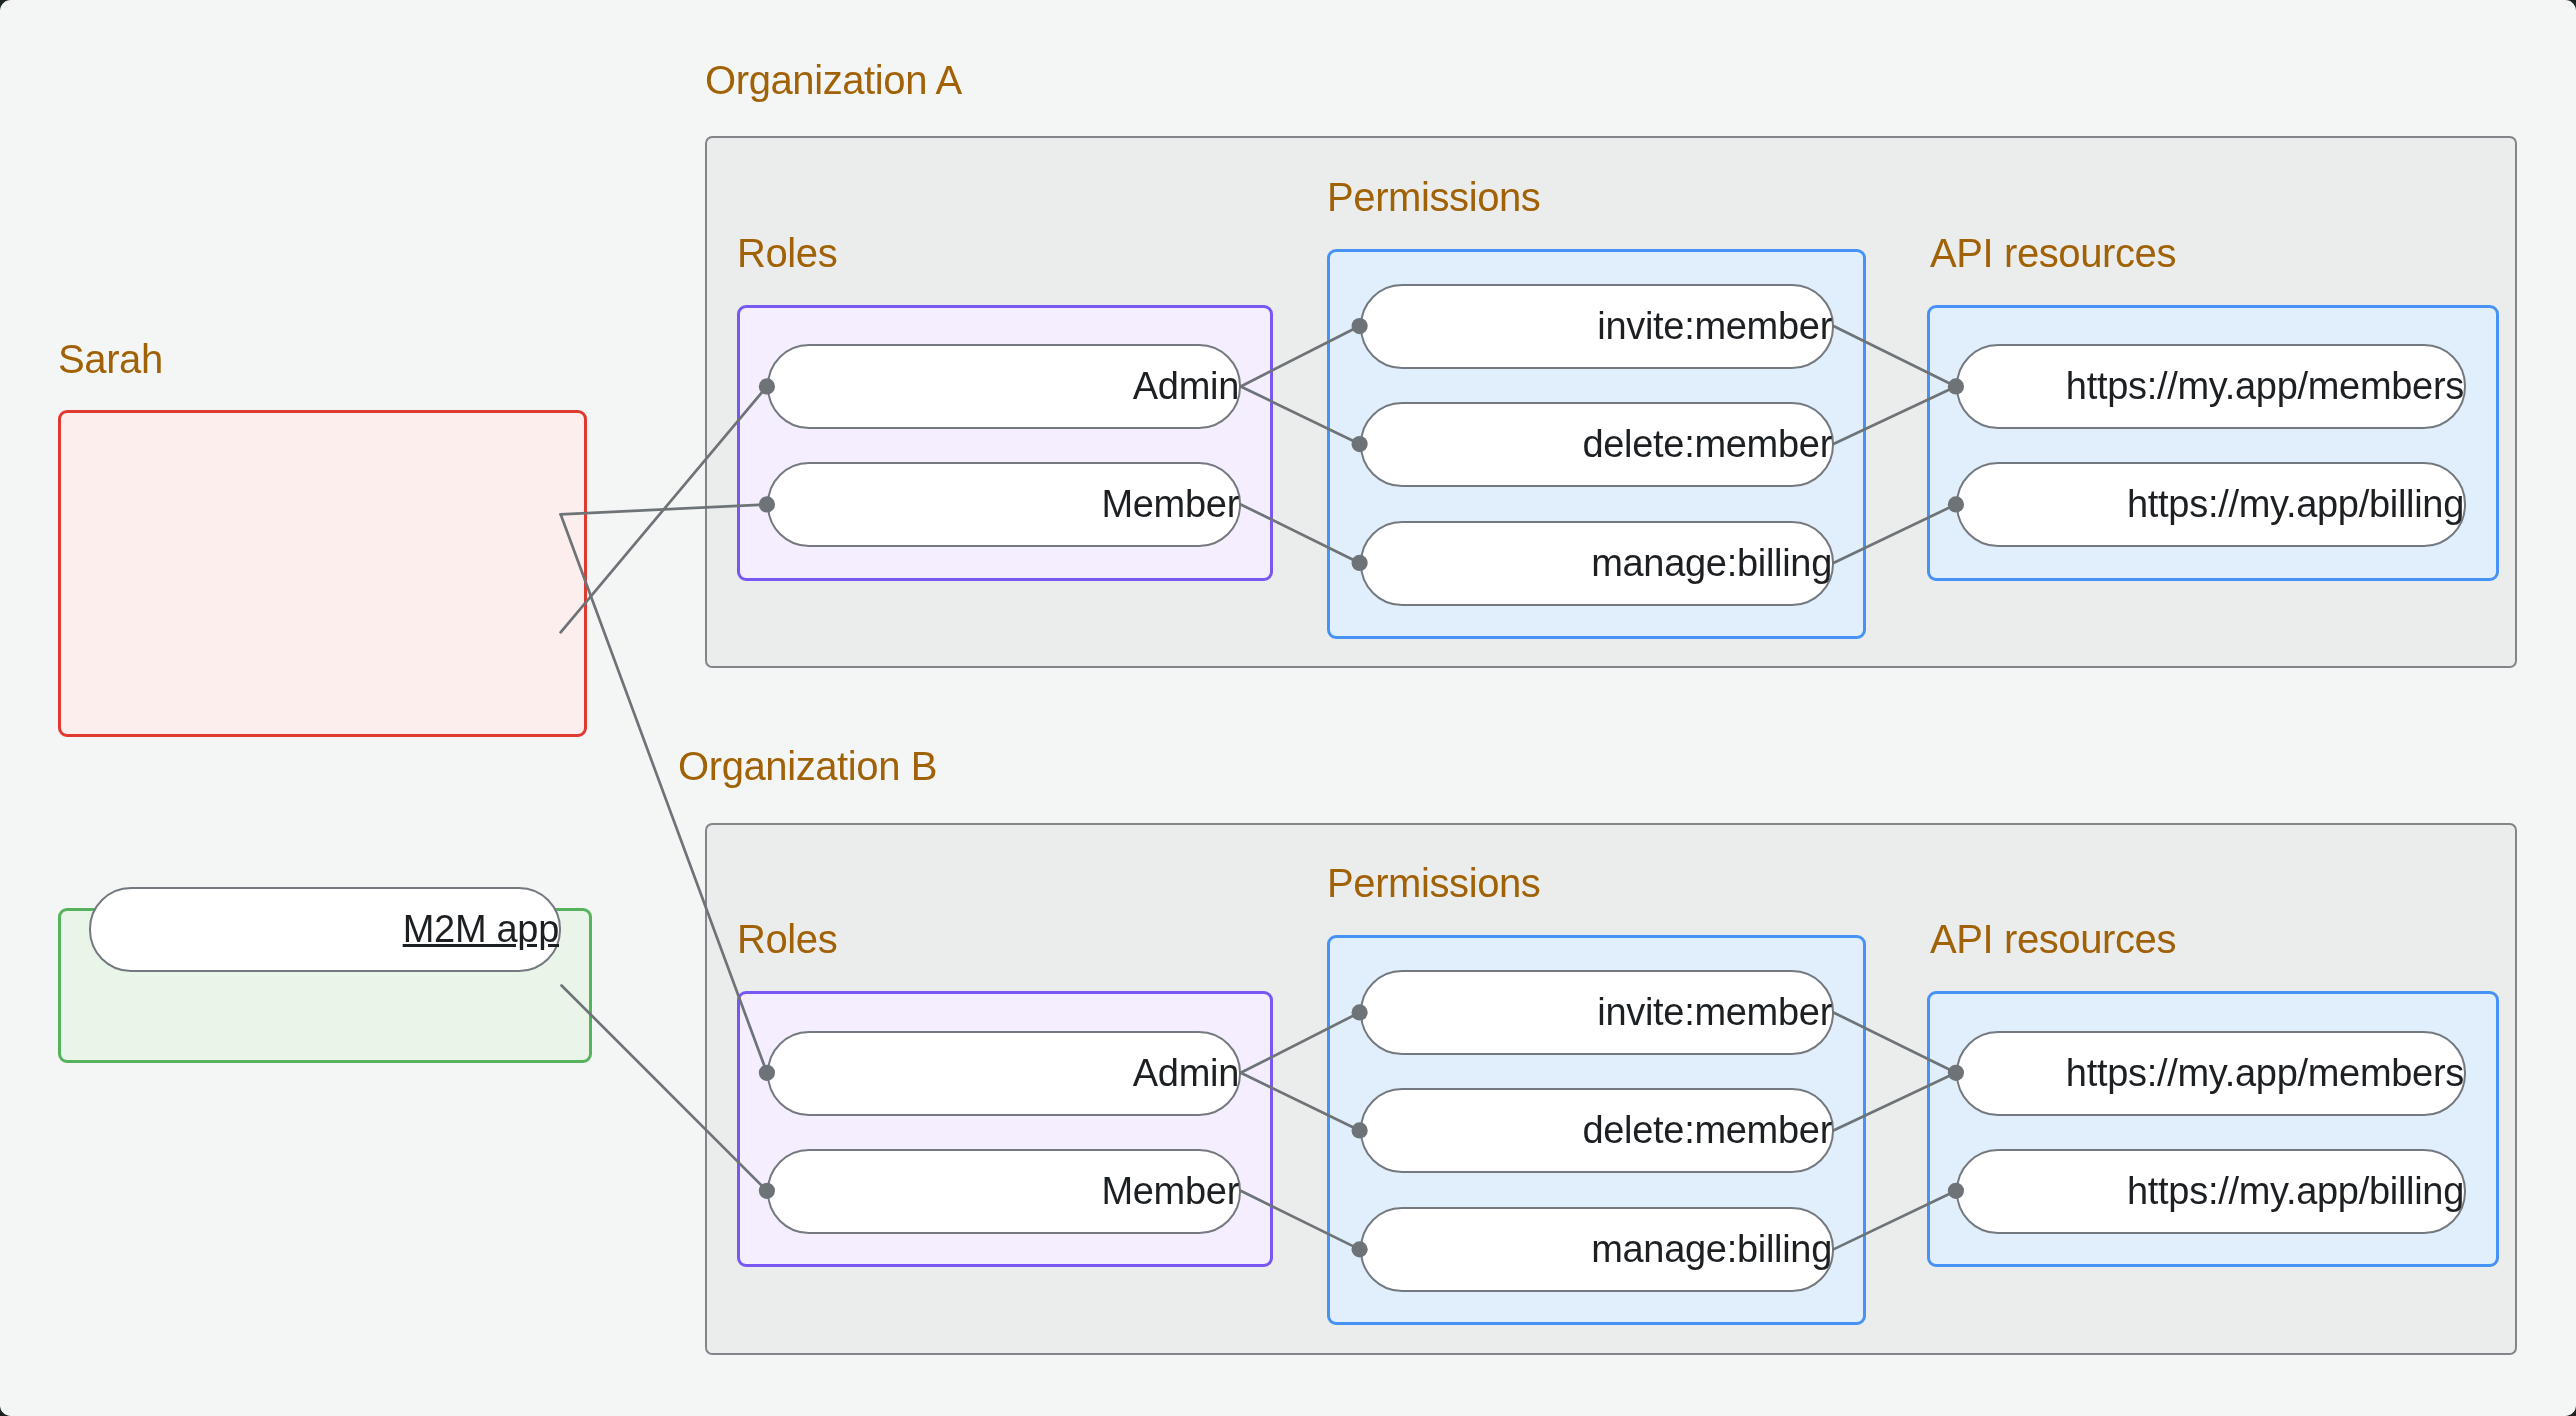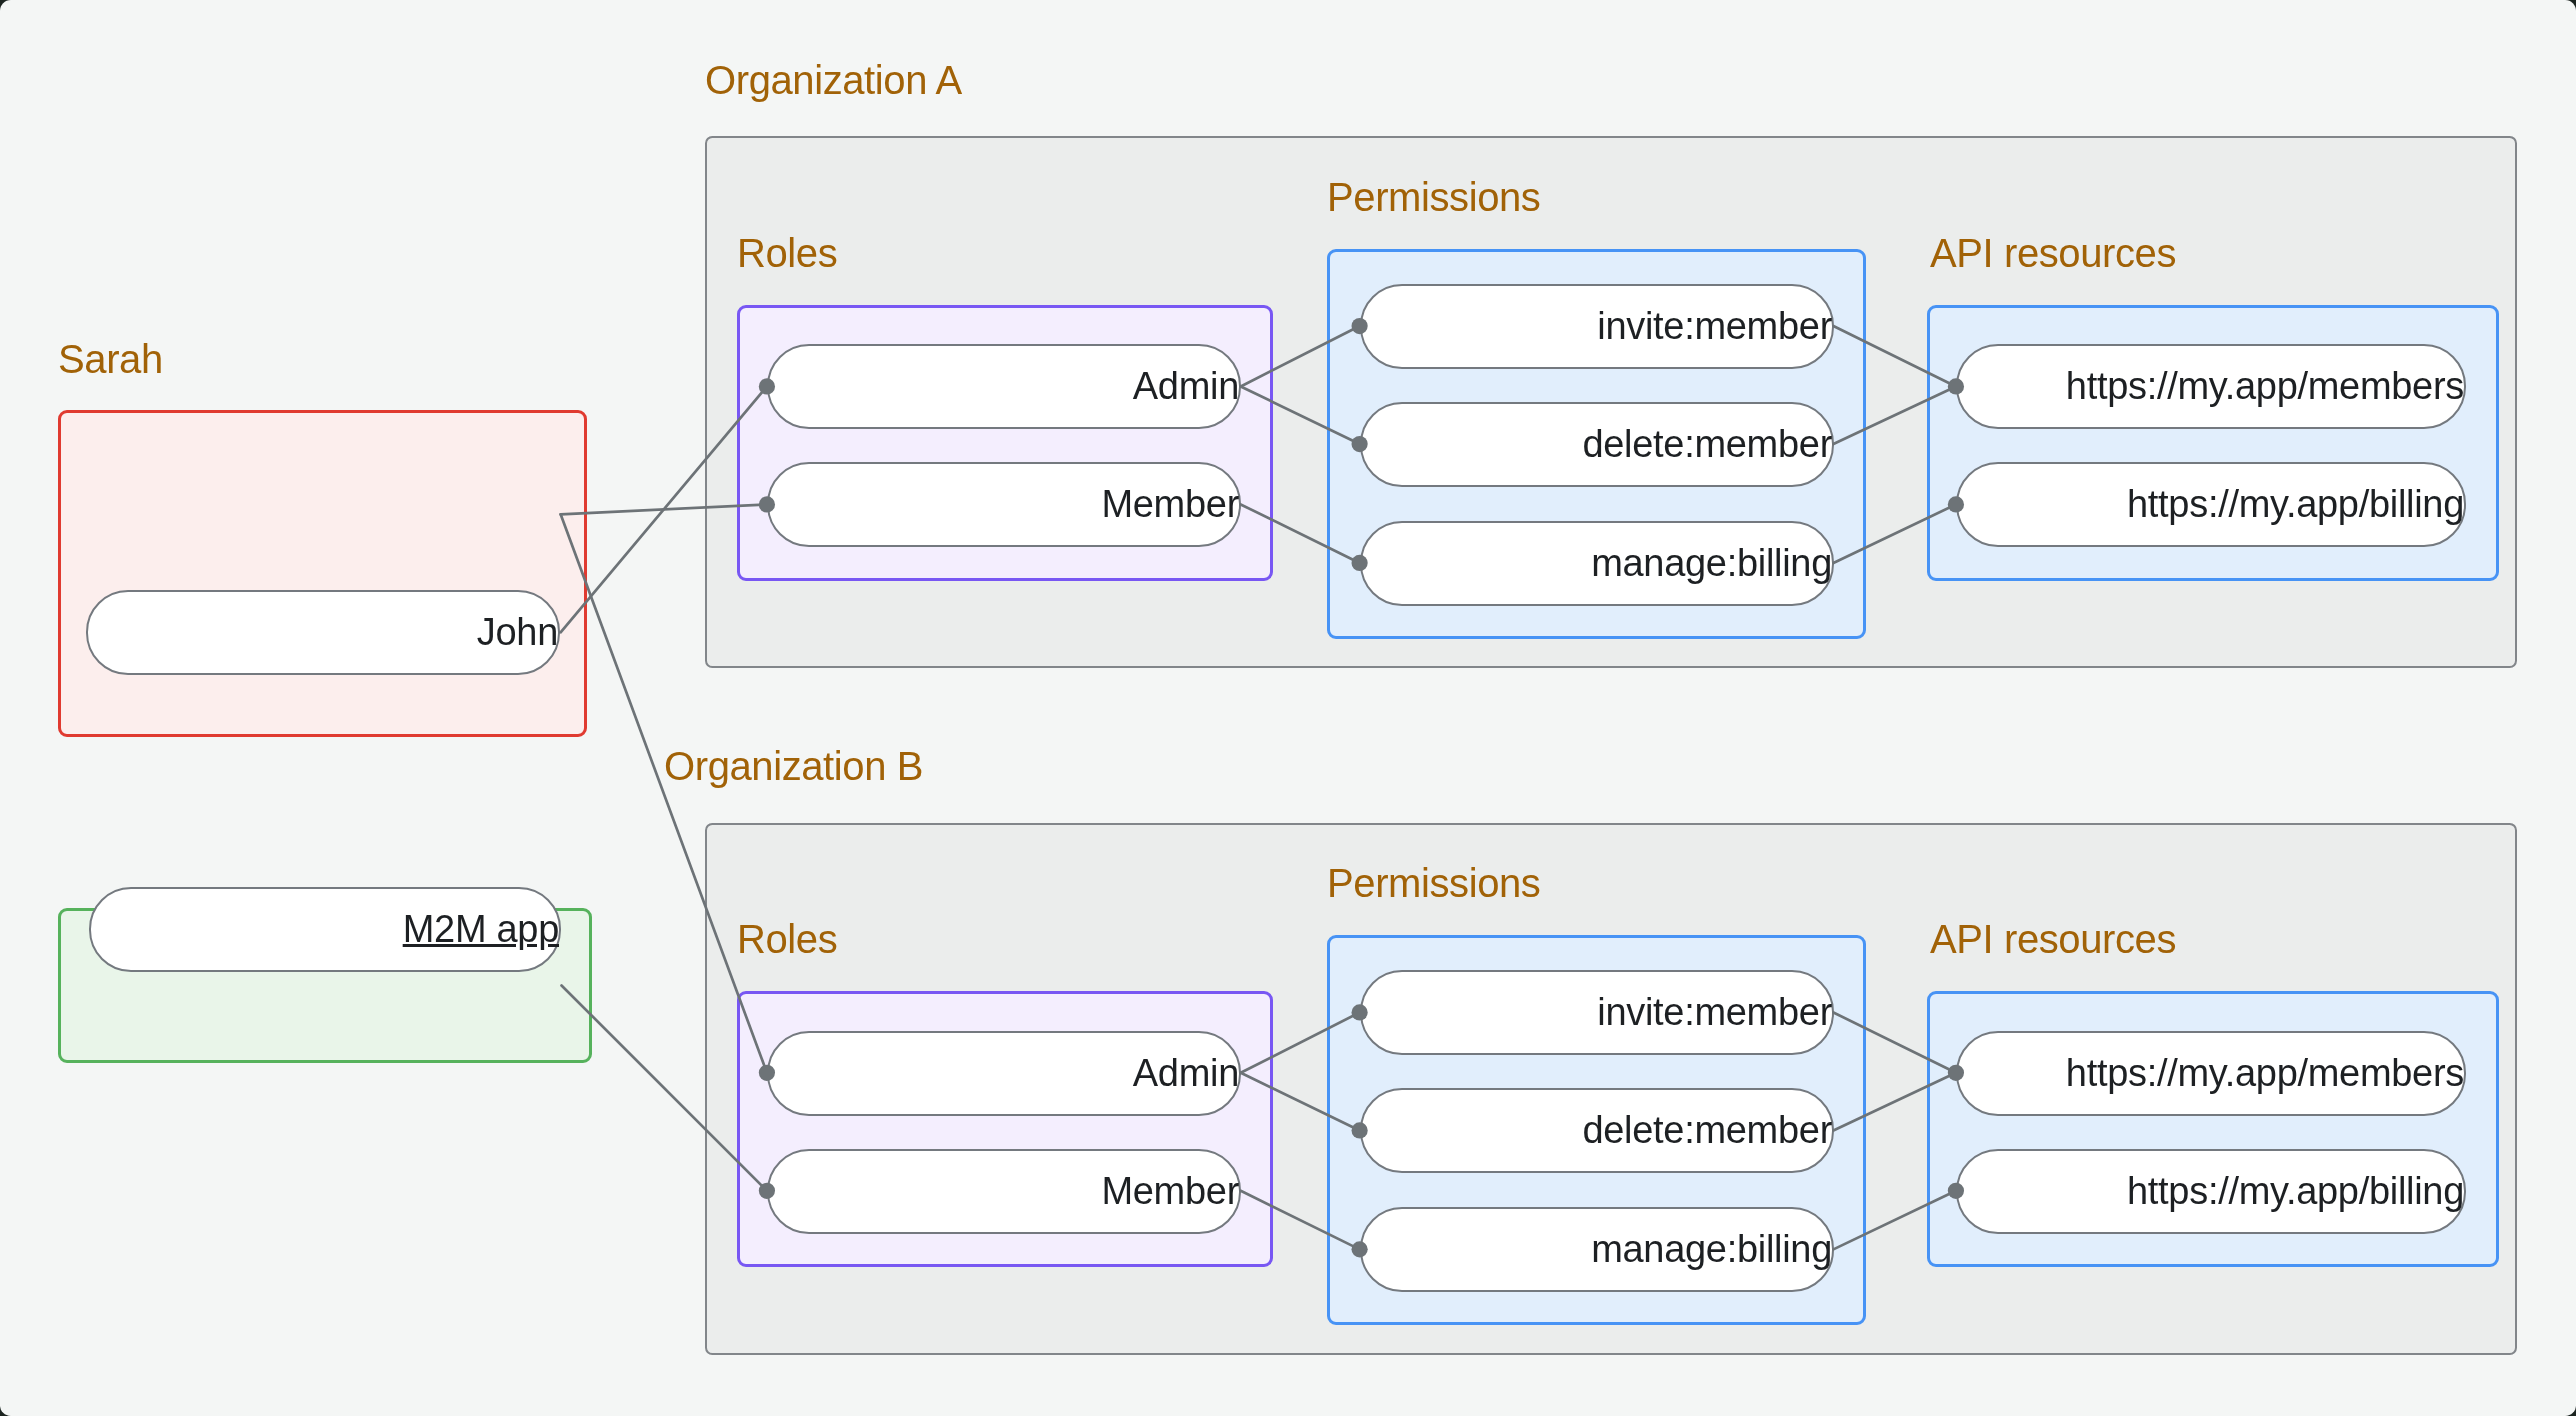--- a/index.html
+++ b/index.html
@@ -18,23 +18,20 @@
         font-size:38px;color:#1d2023;letter-spacing:-0.3px;white-space:nowrap;z-index:10;}
   .wires{position:absolute;left:0;top:0;width:2576px;height:1416px;z-index:20;pointer-events:none;}
 </style>
 </head>
 <body>
 
 <div class="surface">
 
   <div class="group-label" style="left:58px;top:337px;">Sarah</div>
   <div class="gbox users-box" style="left:58px;top:410px;width:529px;height:327px;"></div>
-  <div class="pill" style="left:86px;top:590px;width:474px;">
-    <span>John</span>
-  </div>
 
   <div class="gbox m2m-box" style="left:58px;top:908px;width:534px;height:155px;"></div>
   <div class="pill" style="left:89px;top:887px;width:472px;text-decoration:underline;">
     <span>M2M app</span>
   </div>
 
   <div class="group-label" style="left:705px;top:58px;">Organization A</div>
   <div class="gbox org-box" style="left:705px;top:136px;width:1812px;height:532px;"></div>
 
   <div class="group-label" style="left:737px;top:231px;">Roles</div>
@@ -60,21 +57,21 @@
 
   <div class="group-label" style="left:1930px;top:231px;">API resources</div>
   <div class="gbox api-box" style="left:1927px;top:305px;width:572px;height:276px;"></div>
   <div class="pill" style="left:1956px;top:344px;width:510px;">
     <span>https://my.app/members</span>
   </div>
   <div class="pill" style="left:1956px;top:462px;width:510px;">
     <span>https://my.app/billing</span>
   </div>
 
-  <div class="group-label" style="left:664px;top:744px;">Organization B</div>
+  <div class="group-label" style="left:678px;top:744px;">Organization B</div>
   <div class="gbox org-box" style="left:705px;top:823px;width:1812px;height:532px;"></div>
 
   <div class="group-label" style="left:737px;top:917px;">Roles</div>
   <div class="gbox roles-box" style="left:737px;top:991px;width:536px;height:276px;"></div>
   <div class="pill" style="left:767px;top:1031px;width:474px;">
     <span>Admin</span>
   </div>
   <div class="pill" style="left:767px;top:1149px;width:474px;">
     <span>Member</span>
   </div>

